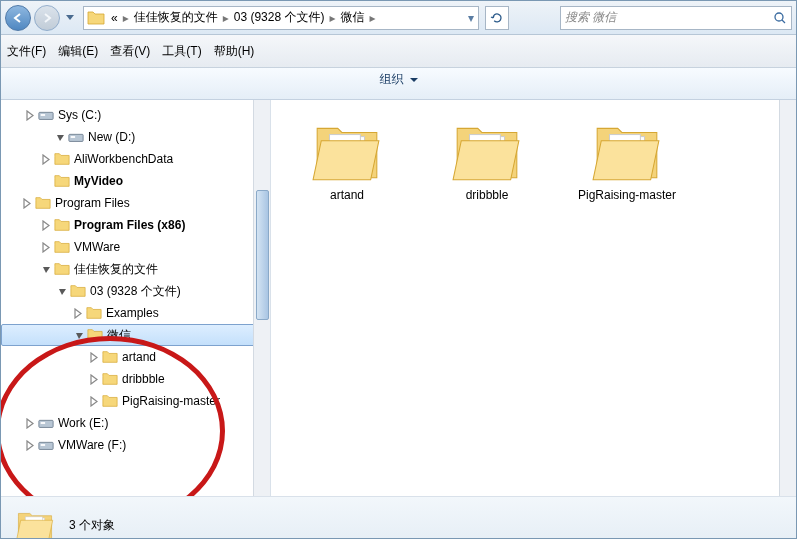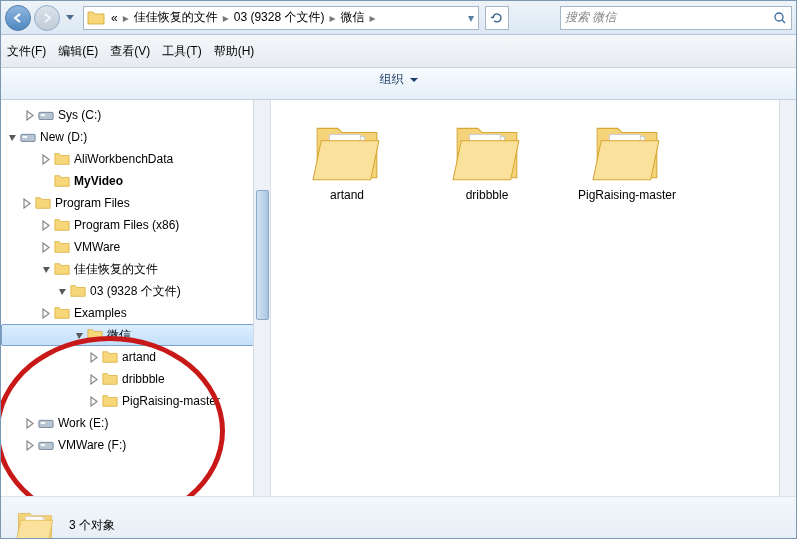--- a/index.html
+++ b/index.html
@@ -170,21 +170,21 @@
         <span class="tw">
           <svg width="11" height="11">
             <use href="#svg-twist-closed"></use>
           </svg>
         </span>
         <svg class="ico" viewBox="0 0 18 16">
           <use href="#svg-drive"></use>
         </svg>
         <span>Sys (C:)</span>
       </div>
-      <div class="node" style="">
+      <div class="node" style=" margin-left: 48px;">
         <span class="tw">
           <svg width="11" height="11">
             <use href="#svg-twist-open"></use>
           </svg>
         </span>
         <svg class="ico" viewBox="0 0 18 16">
           <use href="#svg-drive"></use>
         </svg>
         <span>New (D:)</span>
       </div>
@@ -210,65 +210,65 @@
         <span class="tw">
           <svg width="11" height="11">
             <use href="#svg-twist-closed"></use>
           </svg>
         </span>
         <svg class="ico" viewBox="0 0 18 16">
           <use href="#svg-folder"></use>
         </svg>
         <span>Program Files</span>
       </div>
+      <div class="node" style="padding-left: 40px; font-weight: bold;">
+        <span class="tw">
+          <svg width="11" height="11">
+            <use href="#svg-twist-closed"></use>
+          </svg>
+        </span>
+        <svg class="ico" viewBox="0 0 18 16">
+          <use href="#svg-folder"></use>
+        </svg>
+        <span>Program Files (x86)</span>
+      </div>
       <div class="node" style="padding-left: 40px;">
         <span class="tw">
           <svg width="11" height="11">
             <use href="#svg-twist-closed"></use>
           </svg>
         </span>
         <svg class="ico" viewBox="0 0 18 16">
           <use href="#svg-folder"></use>
         </svg>
-        <span>Program Files (x86)</span>
+        <span>VMWare</span>
       </div>
       <div class="node" style="padding-left: 40px;">
         <span class="tw">
           <svg width="11" height="11">
-            <use href="#svg-twist-closed"></use>
-          </svg>
-        </span>
-        <svg class="ico" viewBox="0 0 18 16">
-          <use href="#svg-folder"></use>
-        </svg>
-        <span>VMWare</span>
-      </div>
-      <div class="node" style="padding-left: 40px;">
-        <span class="tw">
-          <svg width="11" height="11">
             <use href="#svg-twist-open"></use>
           </svg>
         </span>
         <svg class="ico" viewBox="0 0 18 16">
           <use href="#svg-folder"></use>
         </svg>
         <span>佳佳恢复的文件</span>
       </div>
       <div class="node" style="padding-left: 56px;">
         <span class="tw">
           <svg width="11" height="11">
             <use href="#svg-twist-open"></use>
           </svg>
         </span>
         <svg class="ico" viewBox="0 0 18 16">
           <use href="#svg-folder"></use>
         </svg>
         <span>03   (9328 个文件)</span>
       </div>
-      <div class="node" style="padding-left: 40px;">
+      <div class="node" style="padding-left: 72px;">
         <span class="tw">
           <svg width="11" height="11">
             <use href="#svg-twist-closed"></use>
           </svg>
         </span>
         <svg class="ico" viewBox="0 0 18 16">
           <use href="#svg-folder"></use>
         </svg>
         <span>Examples</span>
       </div>

